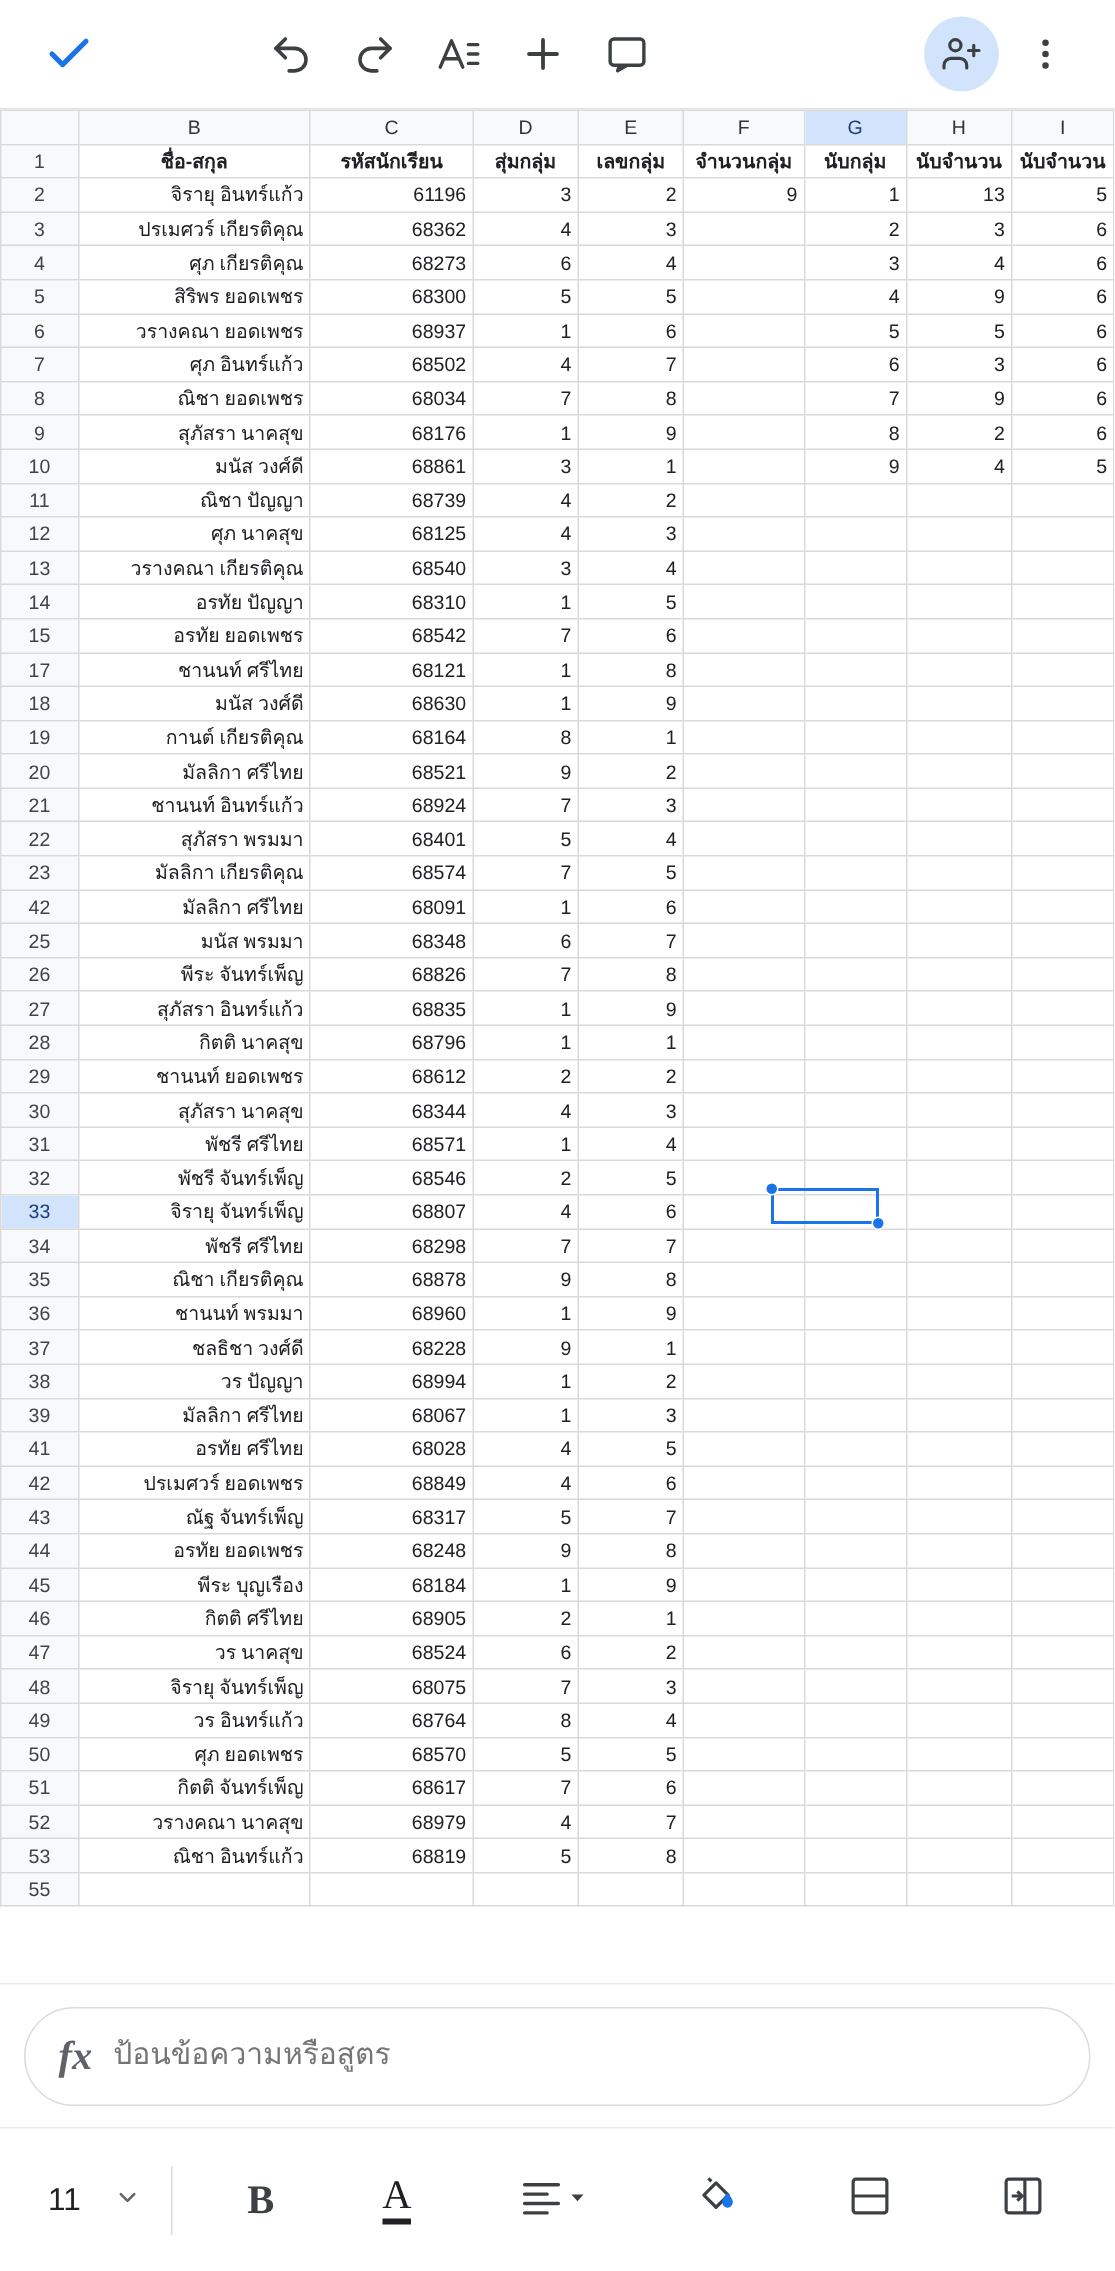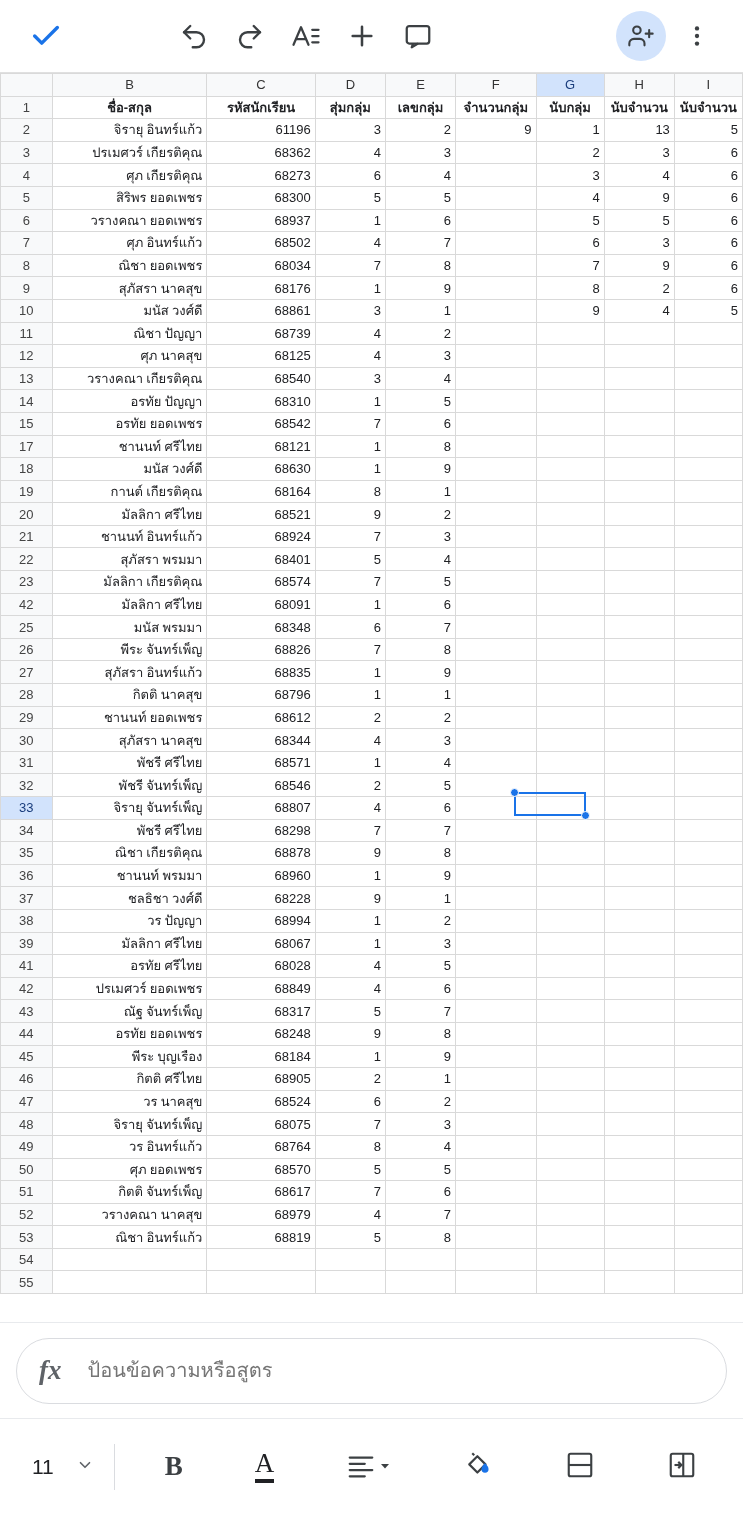--- a/index.html
+++ b/index.html
@@ -152,21 +152,21 @@
     border-radius: 34px;
     padding: 0 22px;
     background: #ffffff;
   }
   .fx-icon {
     font-family: "Liberation Serif", serif;
     font-style: italic;
     font-weight: bold;
     font-size: 27px;
     color: #5f6368;
-    margin-right: 24px;
+    margin-right: 12px;
     flex: 0 0 auto;
   }
   .fx-input {
     flex: 1 1 auto;
     border: none;
     outline: none;
     font-size: 20px;
     color: #4c1d95;
     background: transparent;
     font-family: "Liberation Sans", sans-serif;
@@ -859,31 +859,20 @@
             <td class="txt">ณิชา อินทร์แก้ว</td>
             <td class="num">68819</td>
             <td class="num">5</td>
             <td class="num">8</td>
             <td class="num"></td>
             <td class="num"></td>
             <td class="num"></td>
             <td class="num"></td>
           </tr>
           <tr>
-            <td class="rowhdr">54</td>
-            <td class="txt"></td>
-            <td class="num"></td>
-            <td class="num"></td>
-            <td class="num"></td>
-            <td class="num"></td>
-            <td class="num"></td>
-            <td class="num"></td>
-            <td class="num"></td>
-          </tr>
-          <tr>
             <td class="rowhdr">55</td>
             <td class="txt"></td>
             <td class="num"></td>
             <td class="num"></td>
             <td class="num"></td>
             <td class="num"></td>
             <td class="num"></td>
             <td class="num"></td>
             <td class="num"></td>
           </tr>

